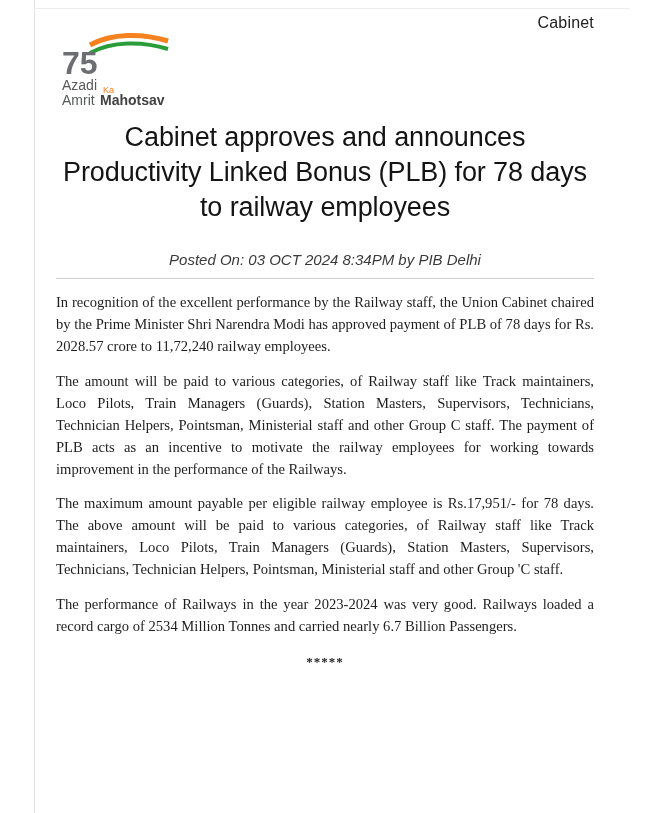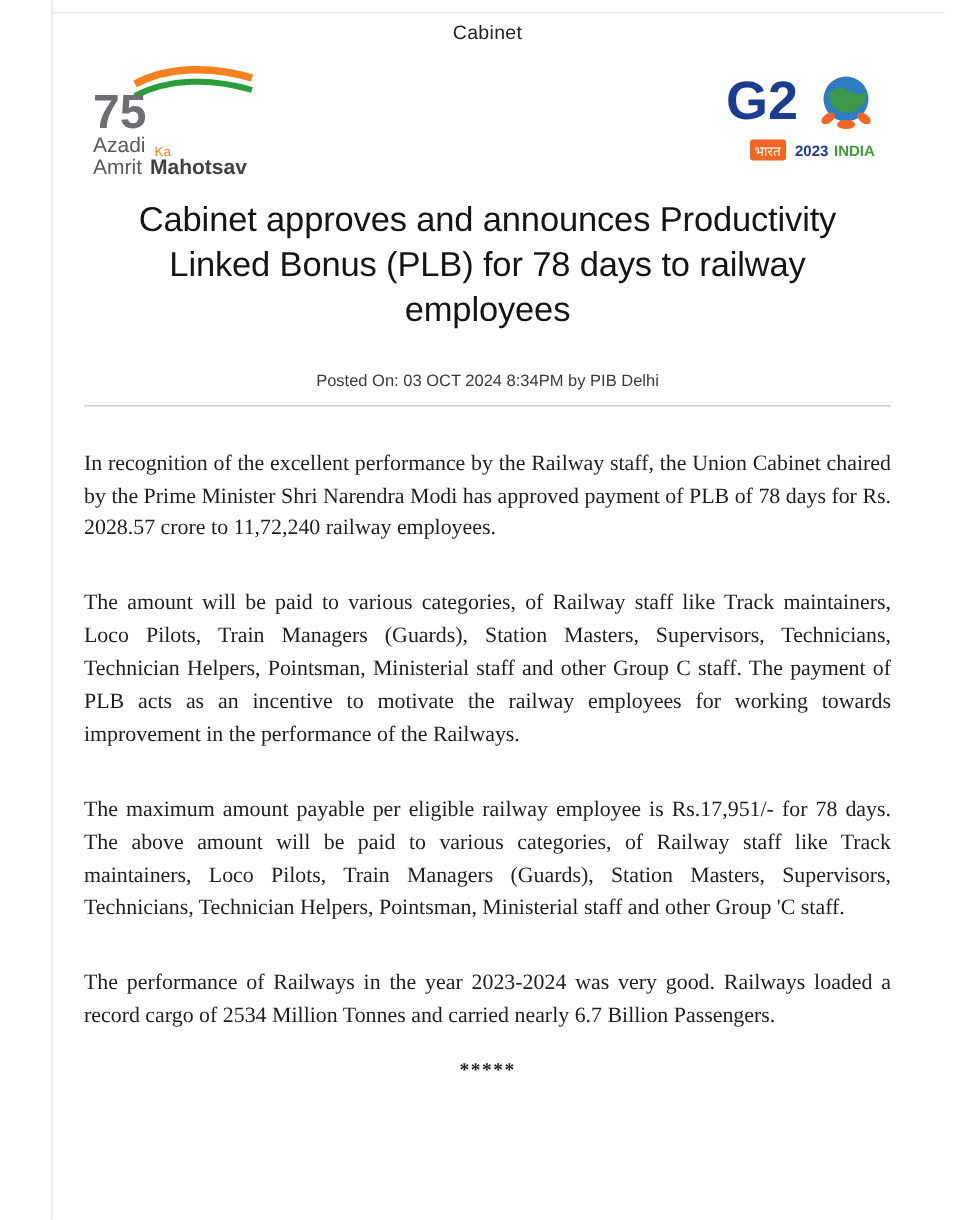--- a/index.html
+++ b/index.html
@@ -17,63 +17,64 @@
   }
   .page-edge-top {
     position: absolute; left: 34px; top: 8px; right: 20px;
     height: 1px; background: #ededed;
   }
   .page {
     position: relative;
     padding: 14px 56px 0 56px;
   }
   .category {
-    text-align: center;
-    font-size: 13px;
+    text-align: right;
+    font-size: 16px;
     color: #222;
     letter-spacing: .2px;
   }
   .logo-row {
-    margin-top: 14px;
+    margin-top: 0;
     display: flex;
     justify-content: space-between;
-    align-items: flex-start;
+    align-items: center;
     min-height: 76px;
   }
   .logo { display: block; }
   .title {
     margin: 8px auto 0 auto;
     max-width: 540px;
     text-align: center;
-    font-size: 23px;
+    font-size: 27px;
     line-height: 1.3;
     font-weight: 500;
     color: #141414;
     letter-spacing: -0.1px;
   }
   .posted-on {
     margin-top: 26px;
     text-align: center;
-    font-size: 11px;
+    font-size: 15px;
     color: #3a3a3a;
+    font-style: italic;
   }
   hr.divider {
     border: none;
     border-top: 1px solid #cfcfcf;
     margin: 10px 0 0 0;
   }
   .body-copy {
     margin-top: 4px;
     font-family: "Liberation Serif", serif;
     font-size: 14.6px;
     line-height: 1.5;
     color: #1e1e1e;
   }
   .body-copy p {
-    margin-top: 28px;
+    margin-top: 13px;
     text-align: justify;
   }
   .stars {
     margin-top: 16px;
     text-align: center;
     font-family: "Liberation Serif", serif;
     font-weight: bold;
     font-size: 13px;
     letter-spacing: 1px;
     color: #1e1e1e;
@@ -94,34 +95,20 @@
       <svg width="126" height="76" viewBox="0 0 126 76" aria-hidden="true">
         <path d="M34 13 C 56 1, 86 1, 112 9" stroke="#f5821f" stroke-width="5" fill="none"></path>
         <path d="M34 21 C 56 9, 86 9, 112 17" stroke="#2a9d3a" stroke-width="4" fill="none"></path>
         <text x="6" y="42" font-family="Liberation Sans, sans-serif" font-size="32" font-weight="bold" fill="#6d6e71">75</text>
         <text x="6" y="58" font-family="Liberation Sans, sans-serif" font-size="14" fill="#58595b">Azadi</text>
         <text x="47" y="61" font-family="Liberation Sans, sans-serif" font-size="9" fill="#f5821f">Ka</text>
         <text x="6" y="73" font-family="Liberation Sans, sans-serif" font-size="14" fill="#58595b">Amrit</text>
         <text x="44" y="73" font-family="Liberation Sans, sans-serif" font-size="14" font-weight="bold" fill="#414042">Mahotsav</text>
       </svg>
     </span>
-    <span class="logo">
-      <svg width="112" height="70" viewBox="0 0 112 70" aria-hidden="true">
-        <text x="2" y="36" font-family="Liberation Sans, sans-serif" font-size="36" font-weight="bold" fill="#1b3d91">G2</text>
-        <circle cx="82" cy="23" r="15" fill="#2f7dc1"></circle>
-        <path d="M70 20 q 8 -8 14 -2 q 8 4 12 0 q -2 12 -12 14 q -12 1 -14 -12 z" fill="#3f9c35" opacity="0.85"></path>
-        <ellipse cx="70" cy="36" rx="5" ry="3" fill="#f26522" transform="rotate(-35 70 36)"></ellipse>
-        <ellipse cx="82" cy="40" rx="6" ry="3" fill="#f26522"></ellipse>
-        <ellipse cx="94" cy="36" rx="5" ry="3" fill="#f26522" transform="rotate(35 94 36)"></ellipse>
-        <rect x="18" y="50" width="24" height="14" rx="2" fill="#f26522"></rect>
-        <text x="21" y="61" font-family="DejaVu Sans, sans-serif" font-size="9" fill="#ffffff">भारत</text>
-        <text x="48" y="61" font-family="Liberation Sans, sans-serif" font-size="10" font-weight="bold" fill="#1b3d91">2023</text>
-        <text x="74" y="61" font-family="Liberation Sans, sans-serif" font-size="10" font-weight="bold" fill="#3f9c35">INDIA</text>
-      </svg>
-    </span>
   </div>
 
   <h1 class="title">Cabinet approves and announces Productivity Linked Bonus (PLB) for 78 days to railway employees</h1>
 
   <div class="posted-on">Posted On: 03 OCT 2024 8:34PM by PIB Delhi</div>
 
   <hr class="divider">
 
   <div class="body-copy">
     <p>In recognition of the excellent performance by the Railway staff, the Union Cabinet chaired by the Prime Minister Shri Narendra Modi has approved payment of PLB of 78 days for Rs. 2028.57 crore to 11,72,240 railway employees.</p>

